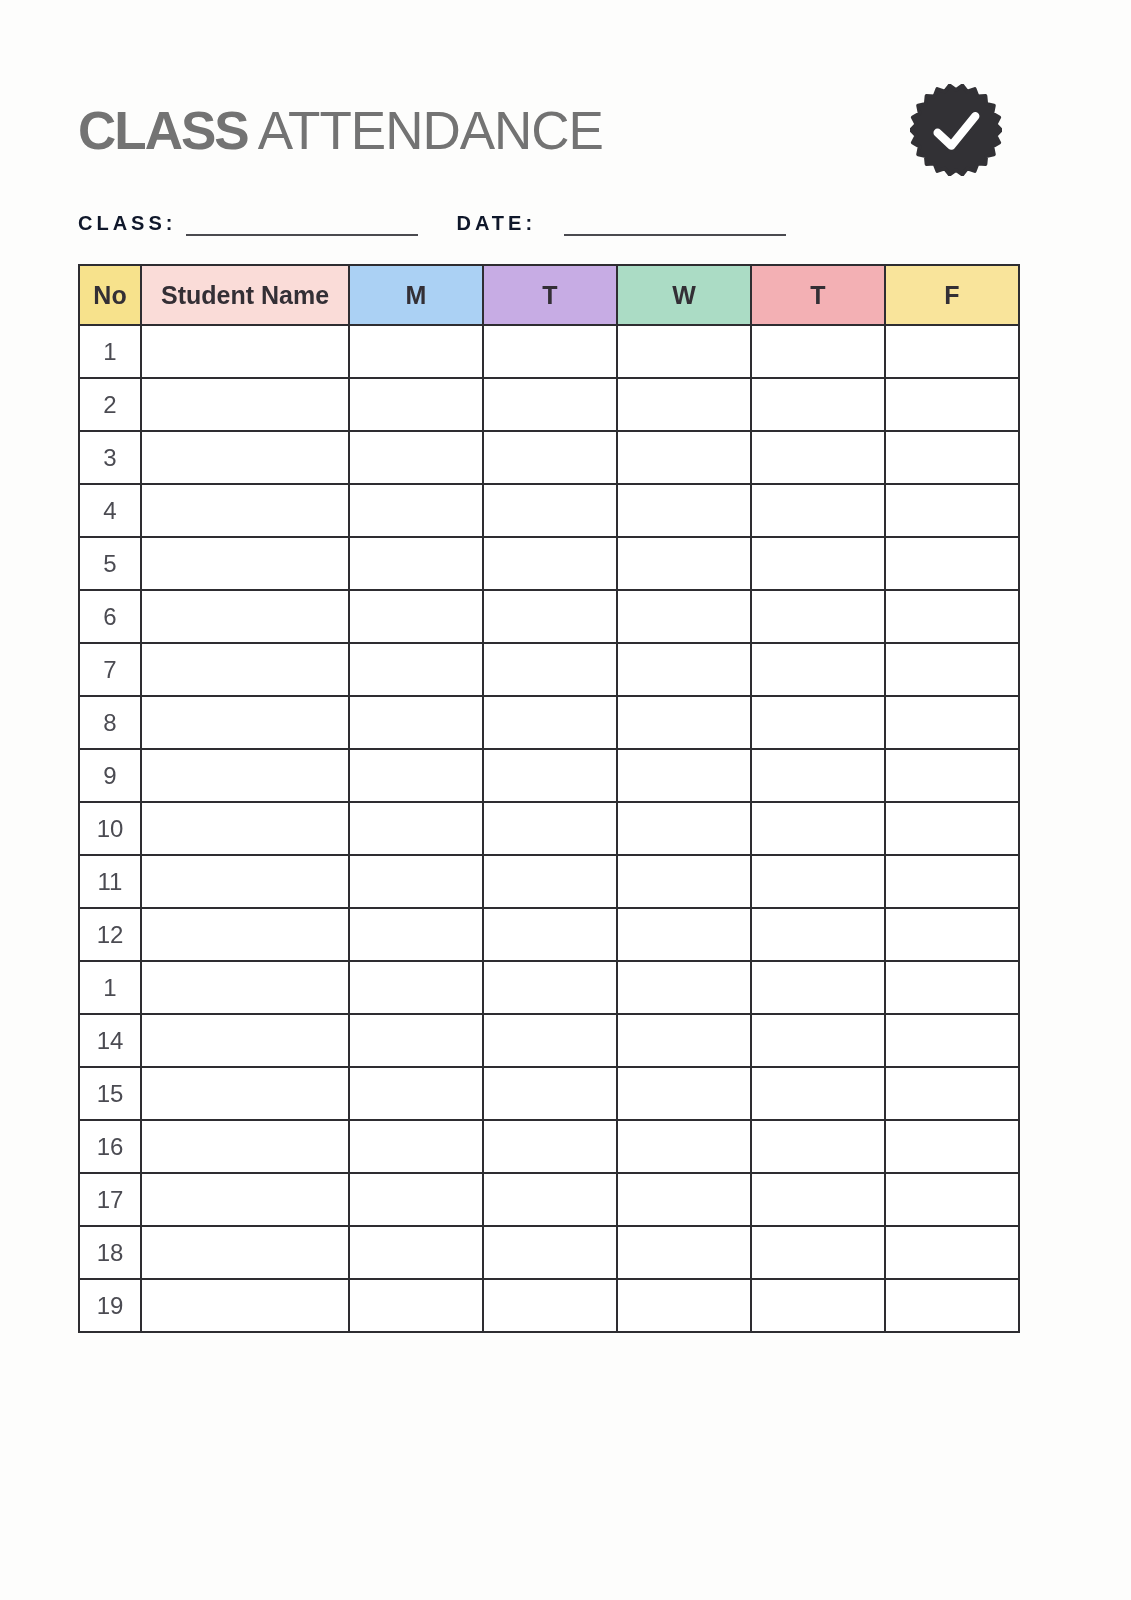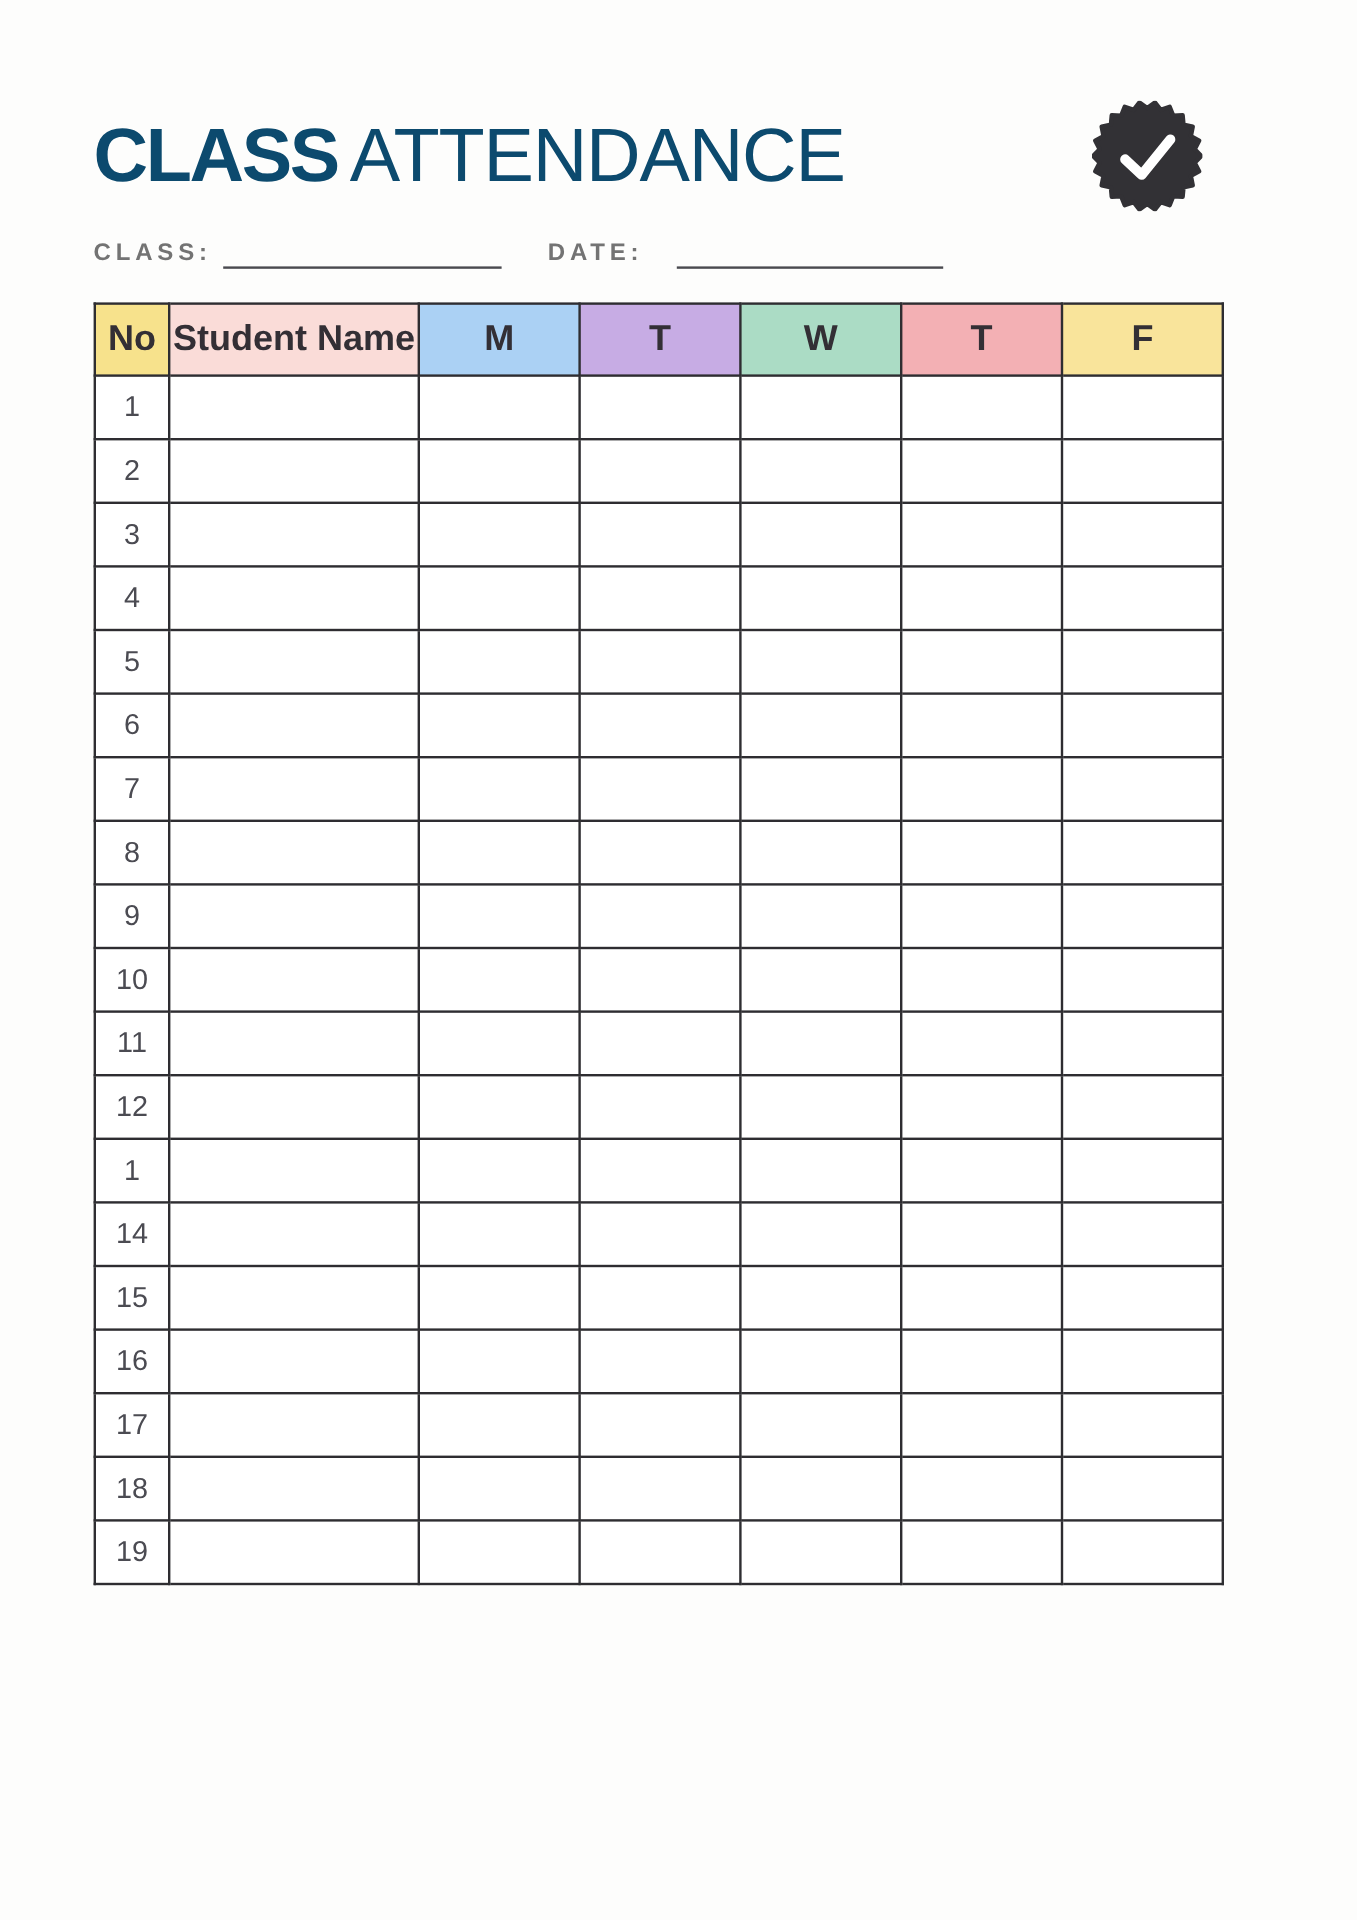--- a/index.html
+++ b/index.html
@@ -17,50 +17,50 @@
 
   
   .title-row {
     width: 940px;
     display: flex;
     align-items: center;
     justify-content: space-between;
   }
   h1 {
     margin: 0;
-    font-size: 63px;
+    font-size: 53px;
     line-height: 1.0;
     white-space: nowrap;
-    color: #0c4a6e;
+    color: #737373;
     text-align: right;
   }
   .title-strong {
     font-weight: 800;
     letter-spacing: -2px;
   }
   .title-light {
     font-weight: 400;
     letter-spacing: -1px;
     margin-left: 10px;
   }
   .badge {
     width: 92px; height: 92px;
     flex: 0 0 auto;
     margin-right: 16px;
   }
 
   
   .form-row {
-    margin-top: 24px;
+    margin-top: 36px;
     display: flex;
     align-items: baseline;
     font-size: 20px;
     font-weight: bold;
     letter-spacing: 4px;
-    color: #737373;
+    color: #0f172a;
     width: 940px;
   }
   .blank-line {
     display: inline-block;
     border-bottom: 2px solid #4a4a4f;
     height: 24px;
     align-self: flex-end;
   }
   .blank-class { width: 232px; margin-left: 10px; }
   .blank-date  { width: 222px; margin-left: 28px; }
@@ -77,21 +77,21 @@
   col.col-name { width: 208px; }
   col.col-day  { width: 134px; }
   th, td {
     border: 2px solid #2e2d31;
     padding: 0;
     text-align: center;
     vertical-align: middle;
   }
   th {
     height: 60px;
-    font-size: 30px;
+    font-size: 25px;
     font-weight: bold;
     color: #332f35;
   }
   td { height: 53px; }
   td.row-num {
     font-size: 24px;
     font-weight: 400;
     color: #4b4b52;
     background: #ffffff;
   }

